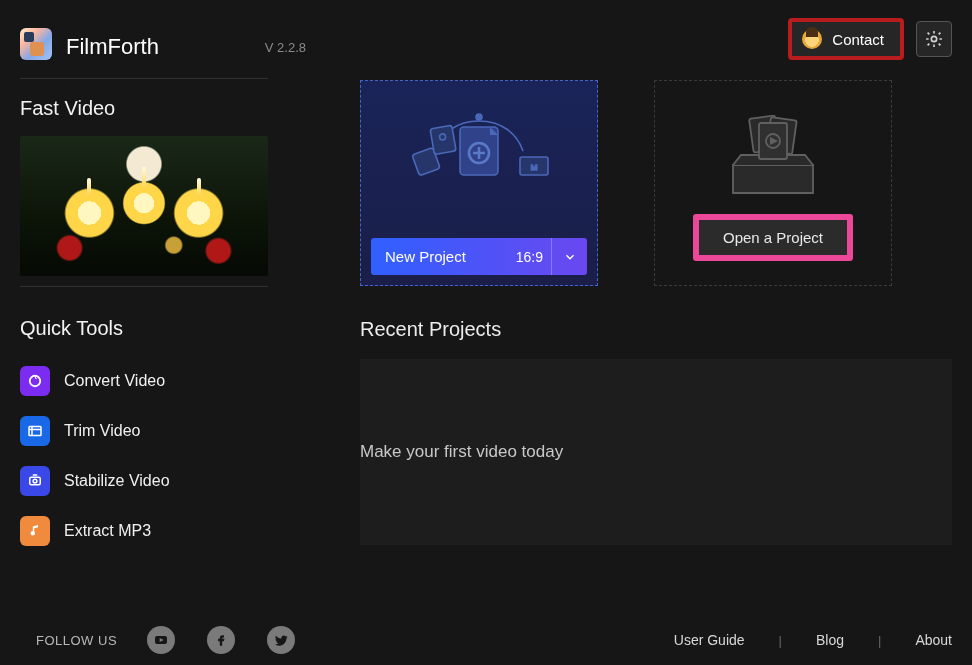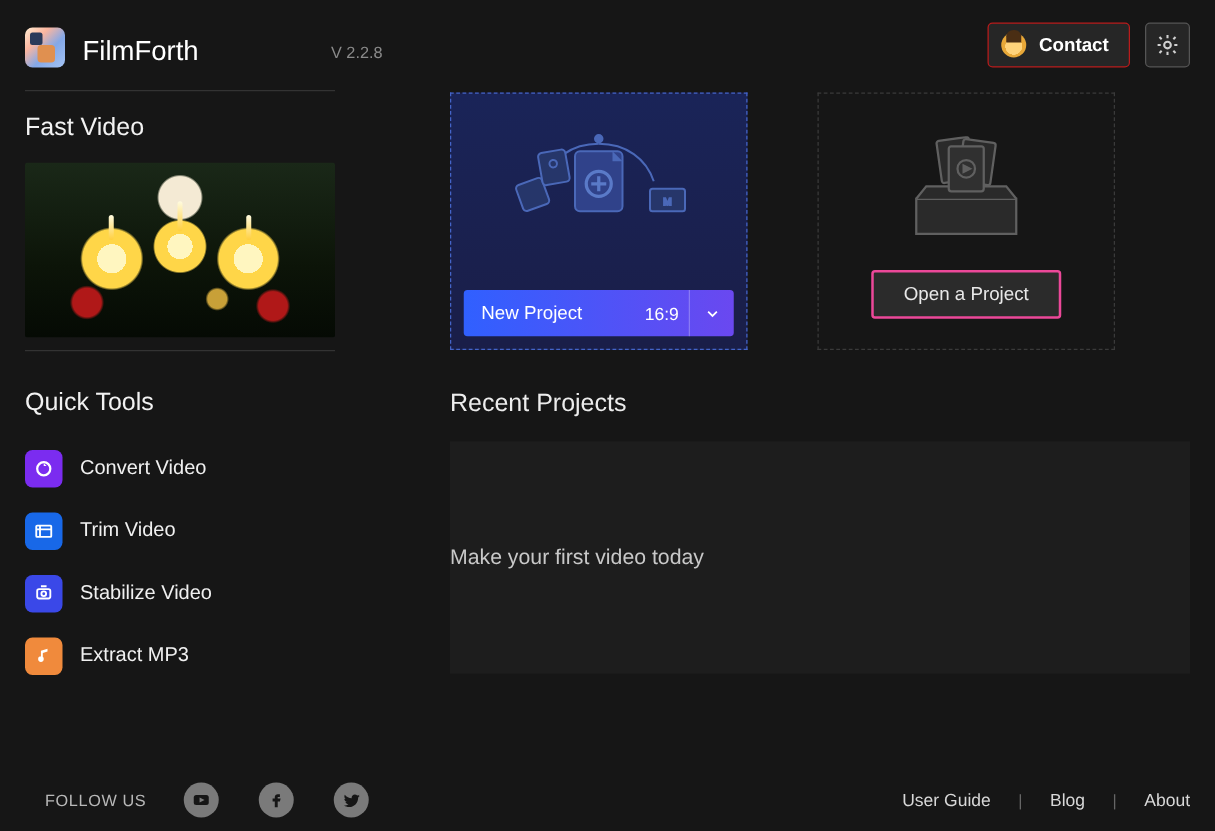--- a/index.html
+++ b/index.html
@@ -44,26 +44,25 @@
     border-radius:3px;
   }
   .app-name { font-size: 22px; font-weight: 400; color: #fff; }
   .version  { font-size: 13px; color: #8a8a8a; margin-left: auto; margin-right: 0; }
   .version-wrap { display:flex; align-items:center; width:240px; }
   .header-right { margin-left: auto; display: flex; align-items: center; gap: 12px; }
 
   .contact-btn {
     display: flex; align-items: center; gap: 10px;
     background: #262626;
-    border: 1px solid #b91c1c;
+    border: 4px solid #b91c1c;
     border-radius: 4px;
     padding: 7px 16px 7px 10px;
     color: #fff; font-size: 15px;
     cursor: pointer;
-    font-weight: bold;
   }
   .contact-icon {
     width: 20px; height: 20px;
     border-radius: 50%;
     background: radial-gradient(circle at 50% 55%, #ffd37a 45%, #e8a838 46% 100%);
     position: relative;
   }
   .contact-icon::before {
     content:"";
     position:absolute;
@@ -178,21 +177,21 @@
   .new-project-btn .ratio { margin-left: auto; padding-right: 8px; font-size: 14px; }
   .new-project-btn .chev  {
     width: 36px; height: 100%;
     border-left: 1px solid rgba(255,255,255,0.25);
     display: flex; align-items: center; justify-content: center;
   }
 
   .open-project-btn {
     align-self: center;
     background: #2b2b2b;
-    border: 2px solid #ec4899;
+    border: 6px solid #ec4899;
     border-radius: 3px;
     padding: 9px 24px;
     color: #e8e8e8;
     font-size: 15px;
     cursor: pointer;
     margin-bottom: 14px;
   }
 
   
   .recent-title { font-size: 20px; font-weight: 400; color: #ececec; margin-top: 32px; margin-bottom: 18px; }
@@ -217,21 +216,21 @@
   }
   .follow { letter-spacing: 0.5px; margin-right: 30px; }
   .social {
     width: 28px; height: 28px;
     border-radius: 50%;
     background: #7a7a7a;
     margin-right: 32px;
     display: flex; align-items: center; justify-content: center;
     cursor: pointer;
   }
-  .footer-links { margin-left: auto; display: flex; align-items: center; gap: 0; }
+  .footer-links { margin-left: auto; display: flex; align-items: center; gap: 12px; }
   .footer-links a { color: #d8d8d8; text-decoration: none; cursor: pointer; font-size: 14px; }
   .footer-sep { color: #666; margin: 0 22px; }
 
   
   svg { display: block; }
 </style>
 </head>
 <body>
 
 <div class="header">

